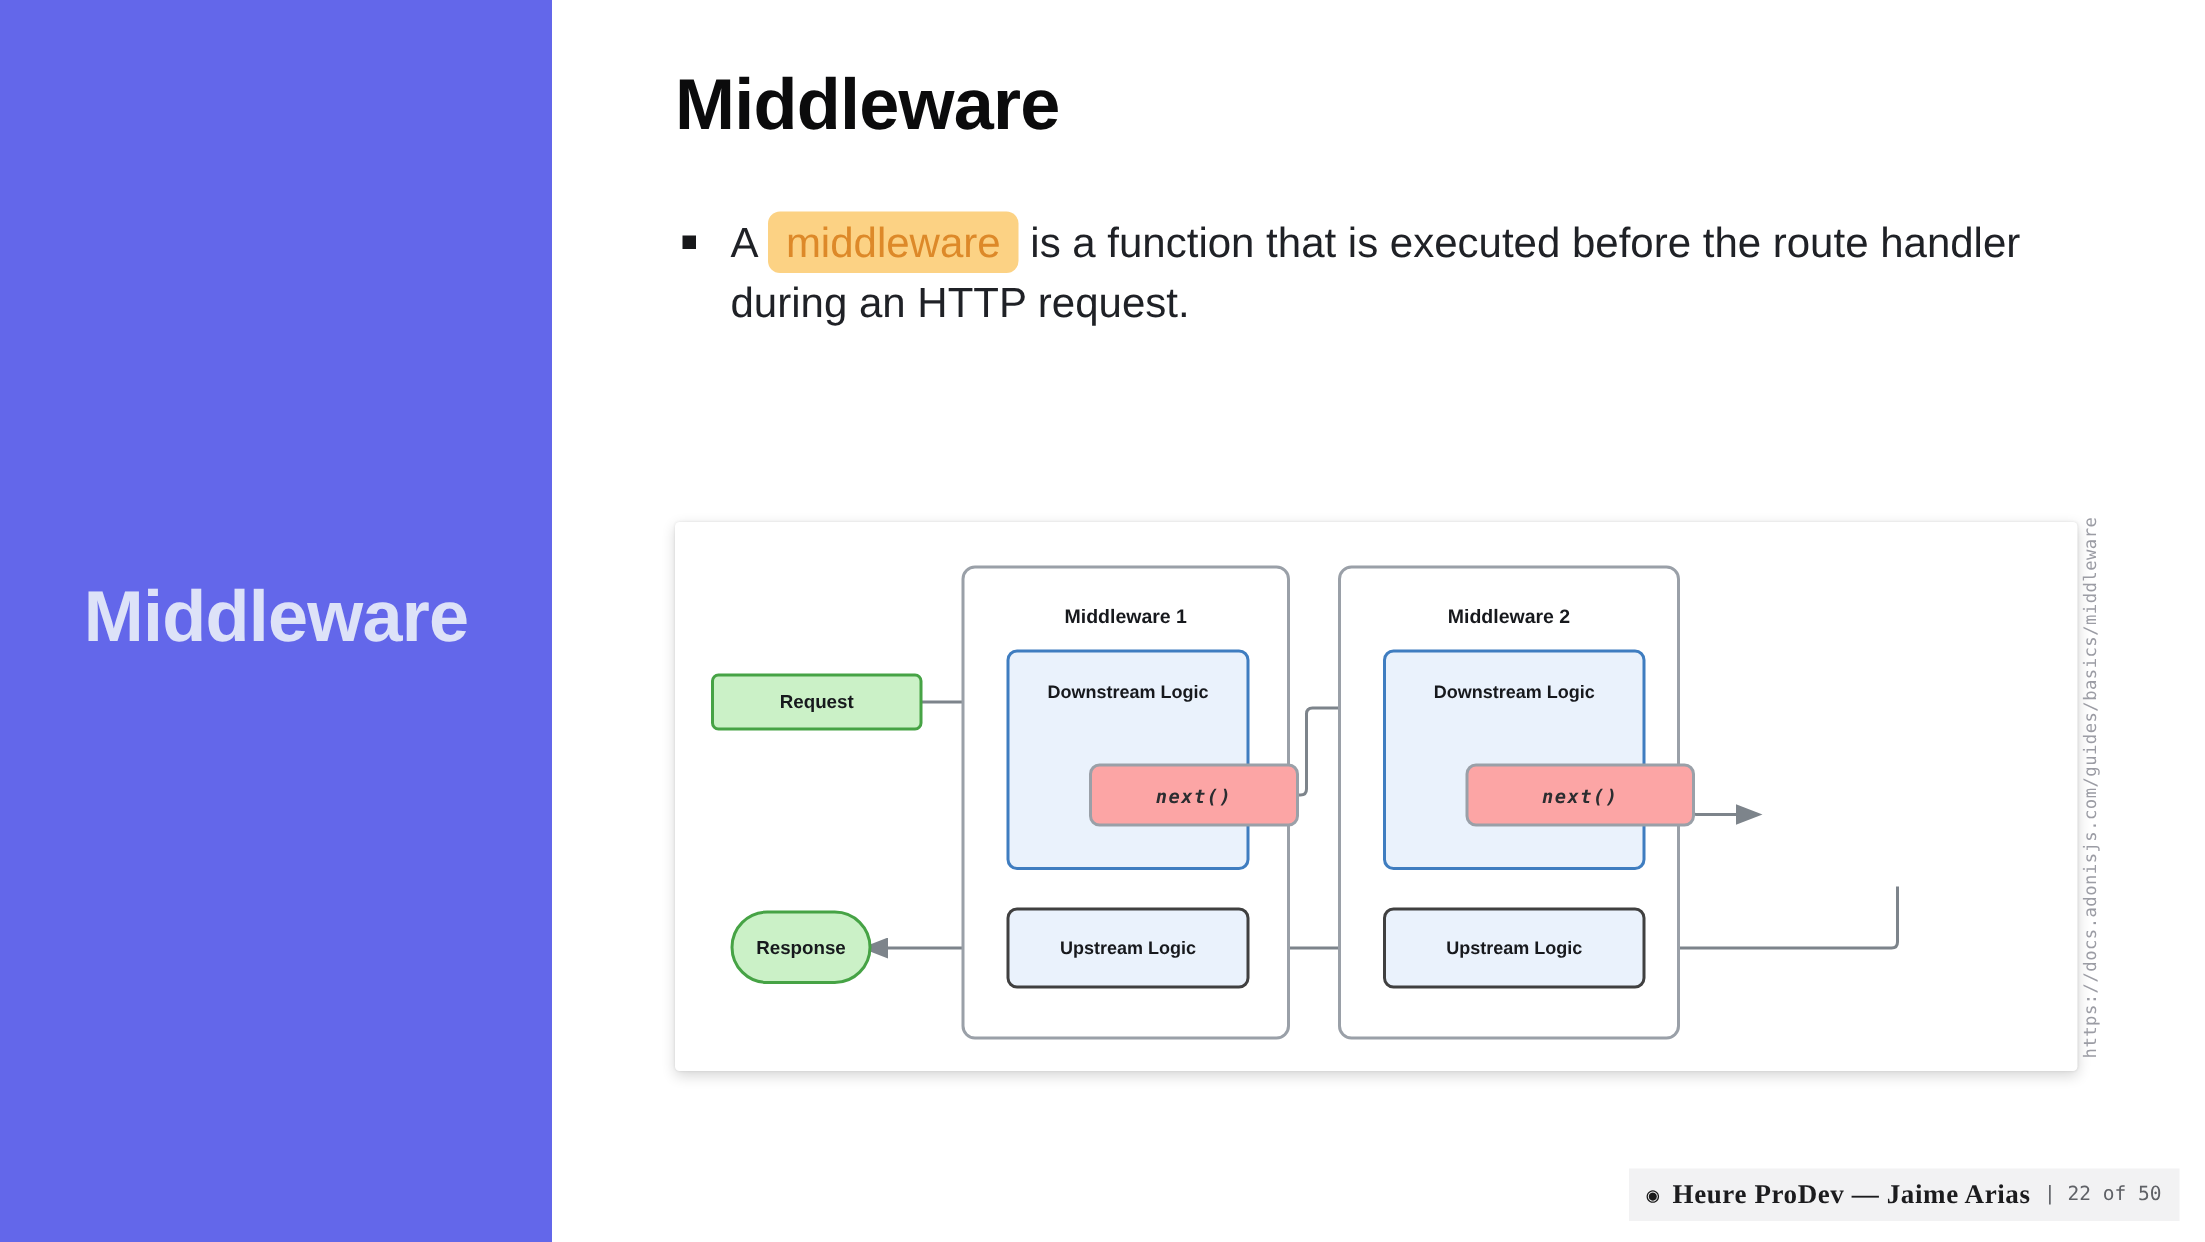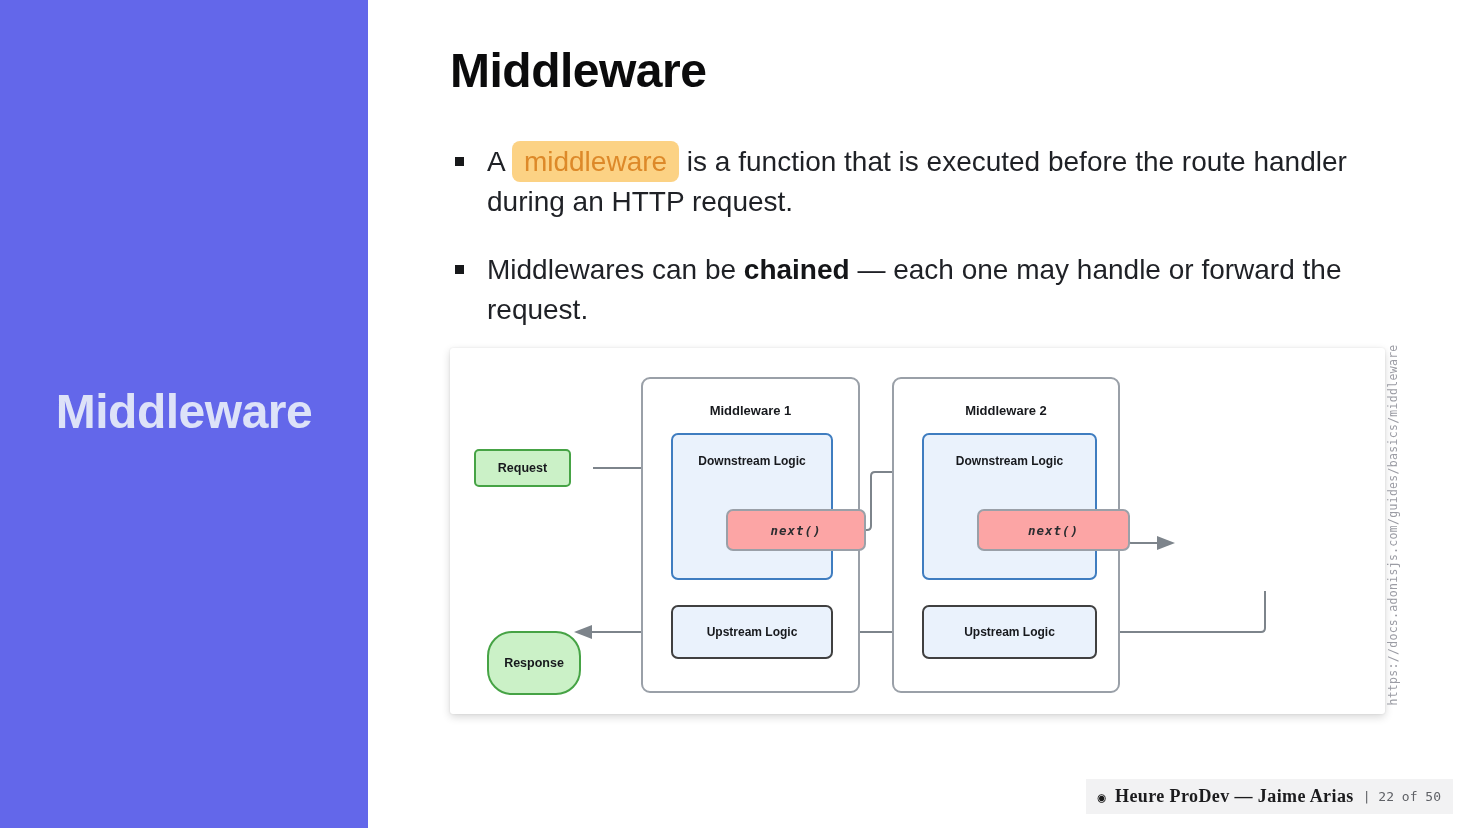--- a/index.html
+++ b/index.html
@@ -39,26 +39,26 @@
     position:absolute;left:450px;top:348px;width:935px;height:366px;background:#ffffff;
     border-radius:3px;
     box-shadow:0 0 2px rgba(0,0,0,0.10), 0 3px 9px rgba(0,0,0,0.16);
   }
   .wires{position:absolute;left:0;top:0;width:935px;height:366px;}
   .node{
     position:absolute;box-sizing:border-box;display:flex;align-items:center;justify-content:center;
     font-weight:700;color:#17191d;text-align:center;
   }
   .request{
-    left:24px;top:101px;width:97px;height:38px;background:#cbf1c7;
+    left:24px;top:101px;width:141px;height:38px;background:#cbf1c7;
     border:2px solid #46a345;border-radius:5px;font-size:12.5px;
   }
   .response{
-    left:37px;top:259px;width:94px;height:64px;background:#cbf1c7;
-    border:2px solid #46a345;border-radius:25px;font-size:12.5px;margin-top:24px;
+    left:37px;top:259px;width:94px;height:49px;background:#cbf1c7;
+    border:2px solid #46a345;border-radius:25px;font-size:12.5px;
   }
   .mw-container{
     position:absolute;box-sizing:border-box;background:#ffffff;
     border:2px solid #9aa0a8;border-radius:9px;
   }
   .mw1{left:191px;top:29px;width:219px;height:316px;}
   .mw2{left:442px;top:29px;width:228px;height:316px;}
   .mw-label{
     position:absolute;top:24px;left:0;width:100%;text-align:center;
     font-size:13px;font-weight:700;color:#17191d;
@@ -111,24 +111,20 @@
     <h2 class="sidebar-title">Middleware</h2>
   </aside>
 
   <main class="content">
     <h1 class="title">Middleware</h1>
     <ul class="bullets">
       <li class="bullet">
         <span class="bullet-marker"></span>
         <span>A </span><span class="hl">middleware</span><span> is a function that is executed before the route handler during an HTTP request.</span>
       </li>
-      <li class="bullet">
-        <span class="bullet-marker"></span>
-        <span>Middlewares can be </span><strong>chained</strong><span> — each one may handle or forward the request.</span>
-      </li>
     </ul>
   </main>
 
   <section class="panel">
     <svg class="wires" viewBox="0 0 935 366">
       <defs>
         <marker id="arr" markerWidth="9" markerHeight="7" refX="1" refY="3.5" orient="auto">
           <path d="M0,0 L9,3.5 L0,7 Z" fill="#7d848b"></path>
         </marker>
       </defs>

